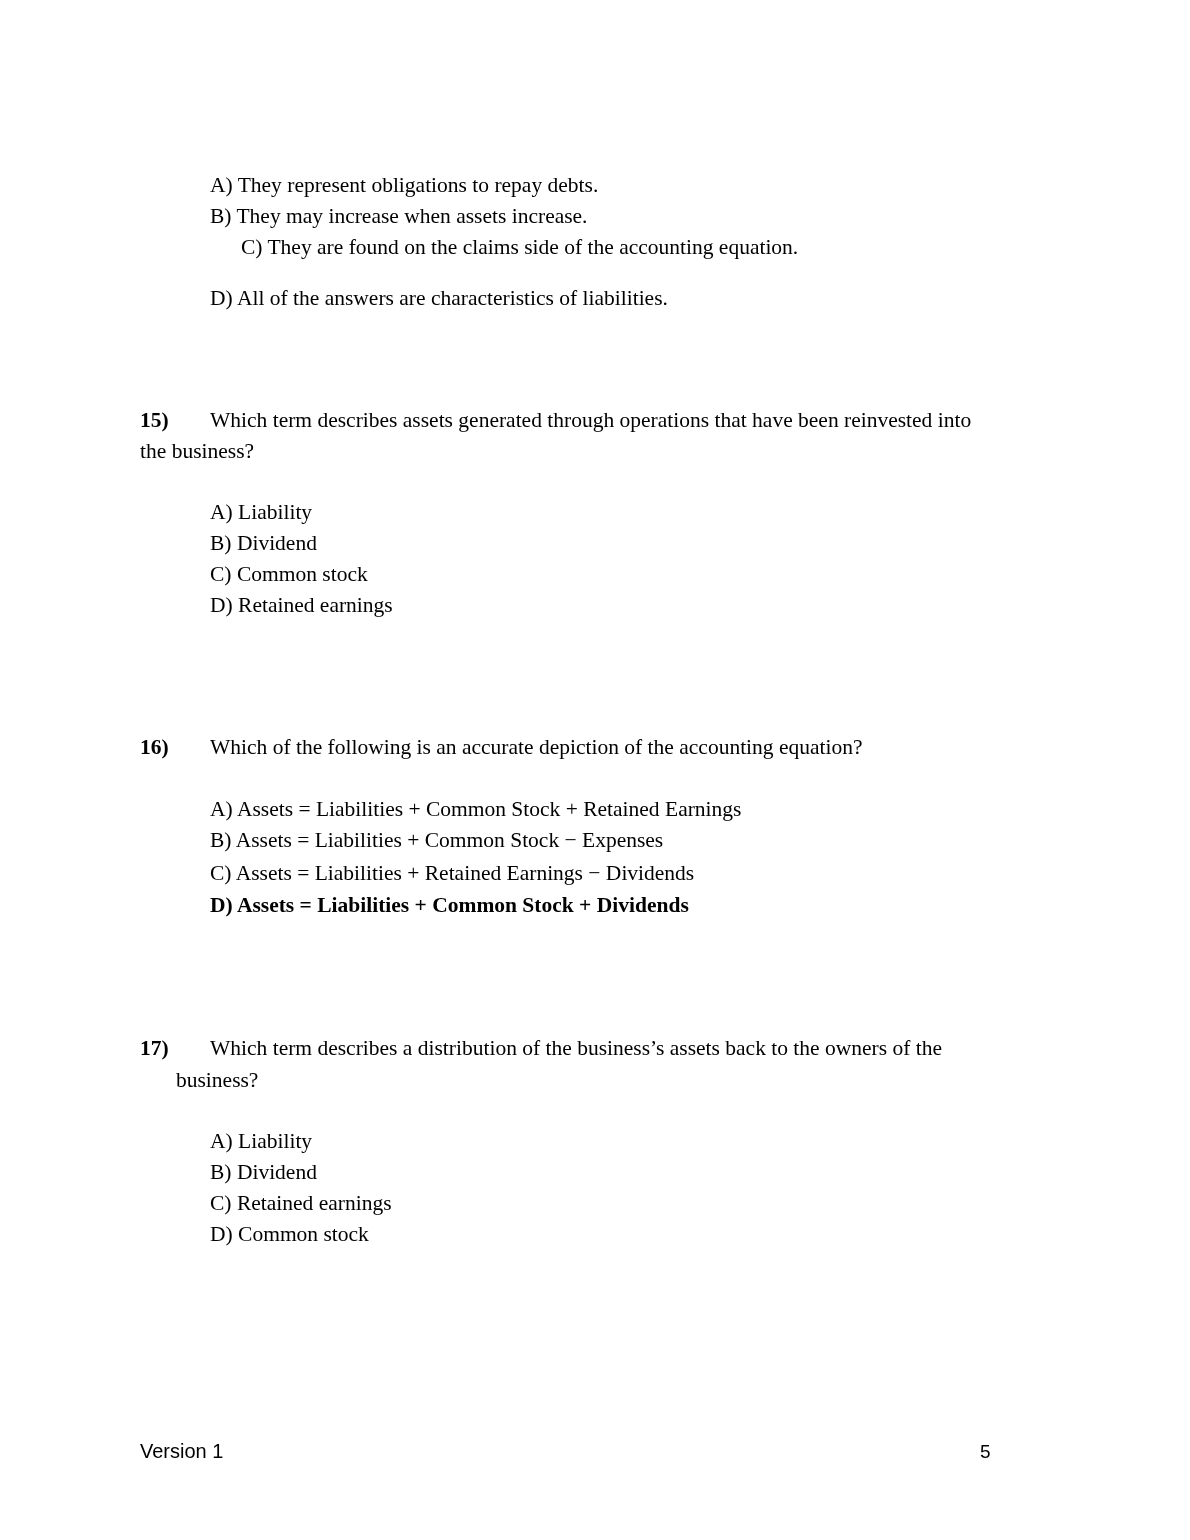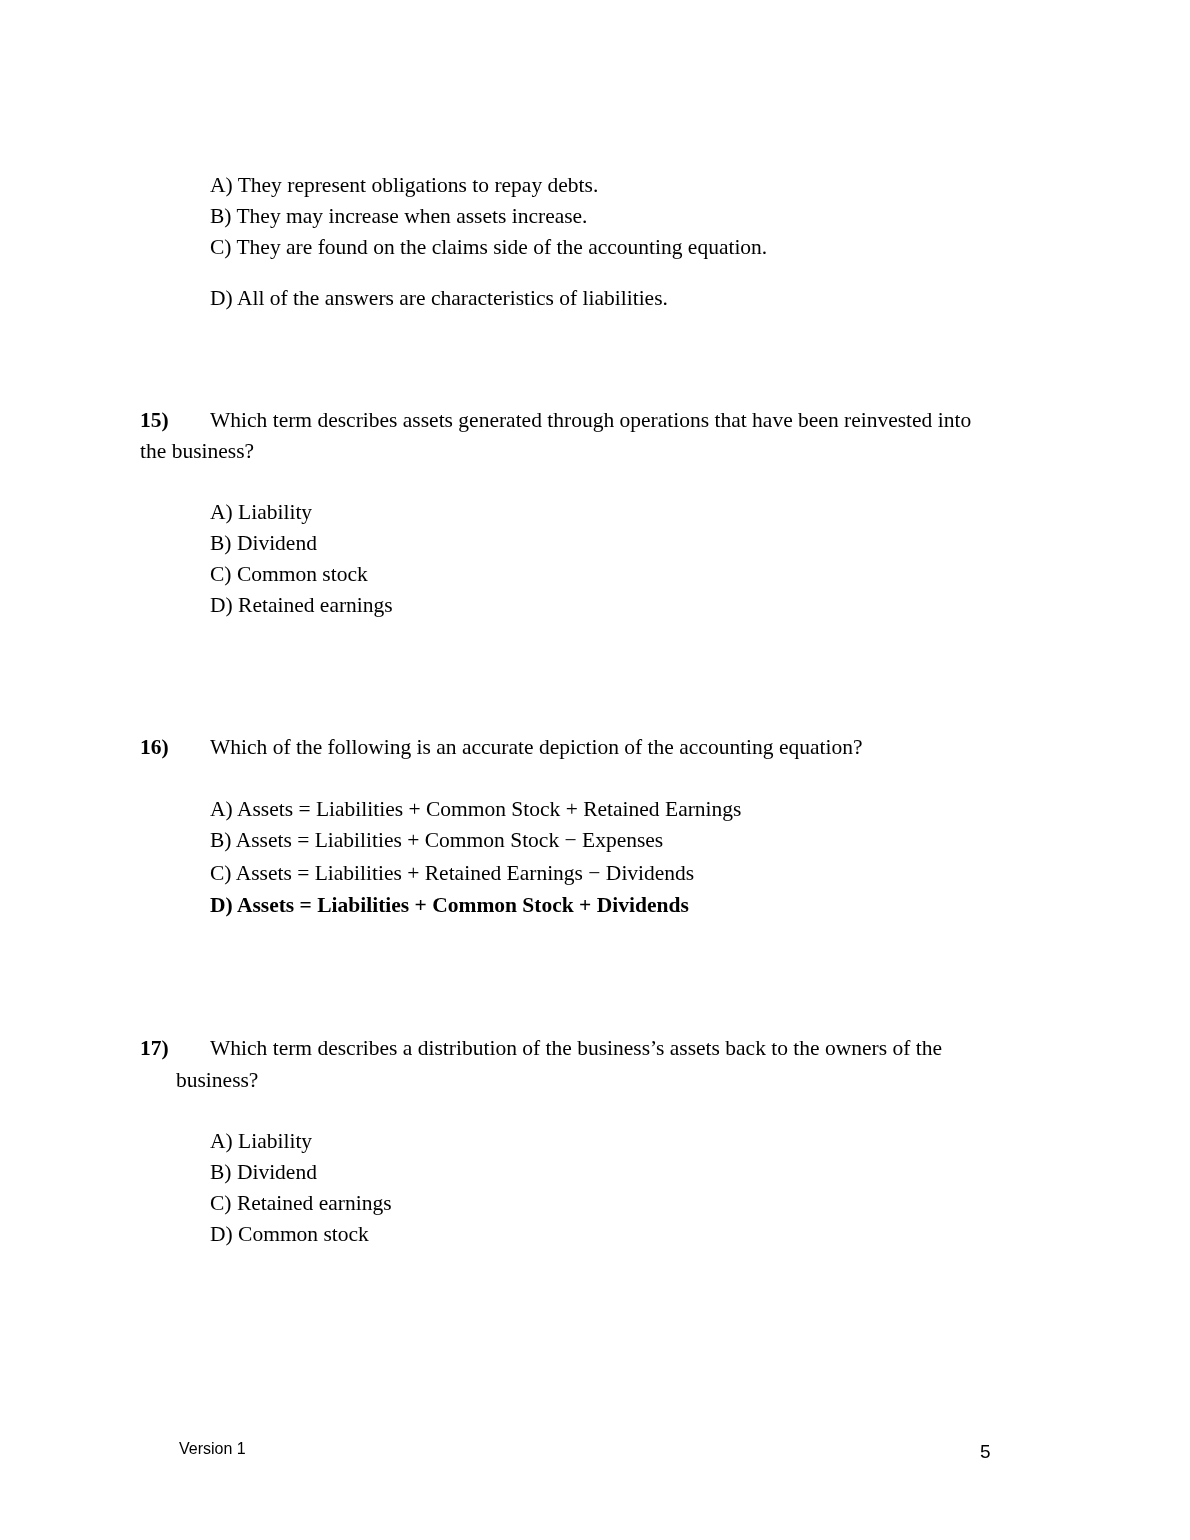--- a/index.html
+++ b/index.html
@@ -45,42 +45,41 @@
       left: 210px;
       white-space: nowrap;
       line-height: 1;
       font-family: Liberation Serif, serif;
     }
     .footer-left {
       position: absolute;
       left: 140px;
       top: 1441px;
       font-family: "Liberation Sans", "DejaVu Sans", sans-serif;
-      font-size: 16px;
+      font-size: 20px;
       line-height: 1;
-      margin-left: 39px;
     }
     .footer-right {
       position: absolute;
       left: 980px;
       top: 1442px;
       font-family: "Liberation Sans", "DejaVu Sans", sans-serif;
       font-size: 19px;
       line-height: 1;
     }
   </style>
 </head>
 <body>
 
 <div class="page">
 
   <div>
     <div class="opt" style="top:175px;">A) They represent obligations to repay debts.</div>
     <div class="opt" style="top:206px;">B) They may increase when assets increase.</div>
-    <div class="opt" style="top:237px;">C) They are found on the claims side of the accounting equation.</div>
+    <div class="opt" style="top:237px;margin-left:31px;">C) They are found on the claims side of the accounting equation.</div>
     <div class="opt" style="top:268px;margin-top:20px;">D) All of the answers are characteristics of liabilities.</div>
   </div>
 
   <div>
     <div class="qnum" style="top:410px;">15)</div>
     <div class="qtext-first" style="top:410px;">Which term describes assets generated through operations that have been reinvested into</div>
     <div class="qline" style="top:441px;text-align:right;">the business?</div>
     <div class="opt" style="top:502px;">A) Liability</div>
     <div class="opt" style="top:533px;">B) Dividend</div>
     <div class="opt" style="top:564px;">C) Common stock</div>

